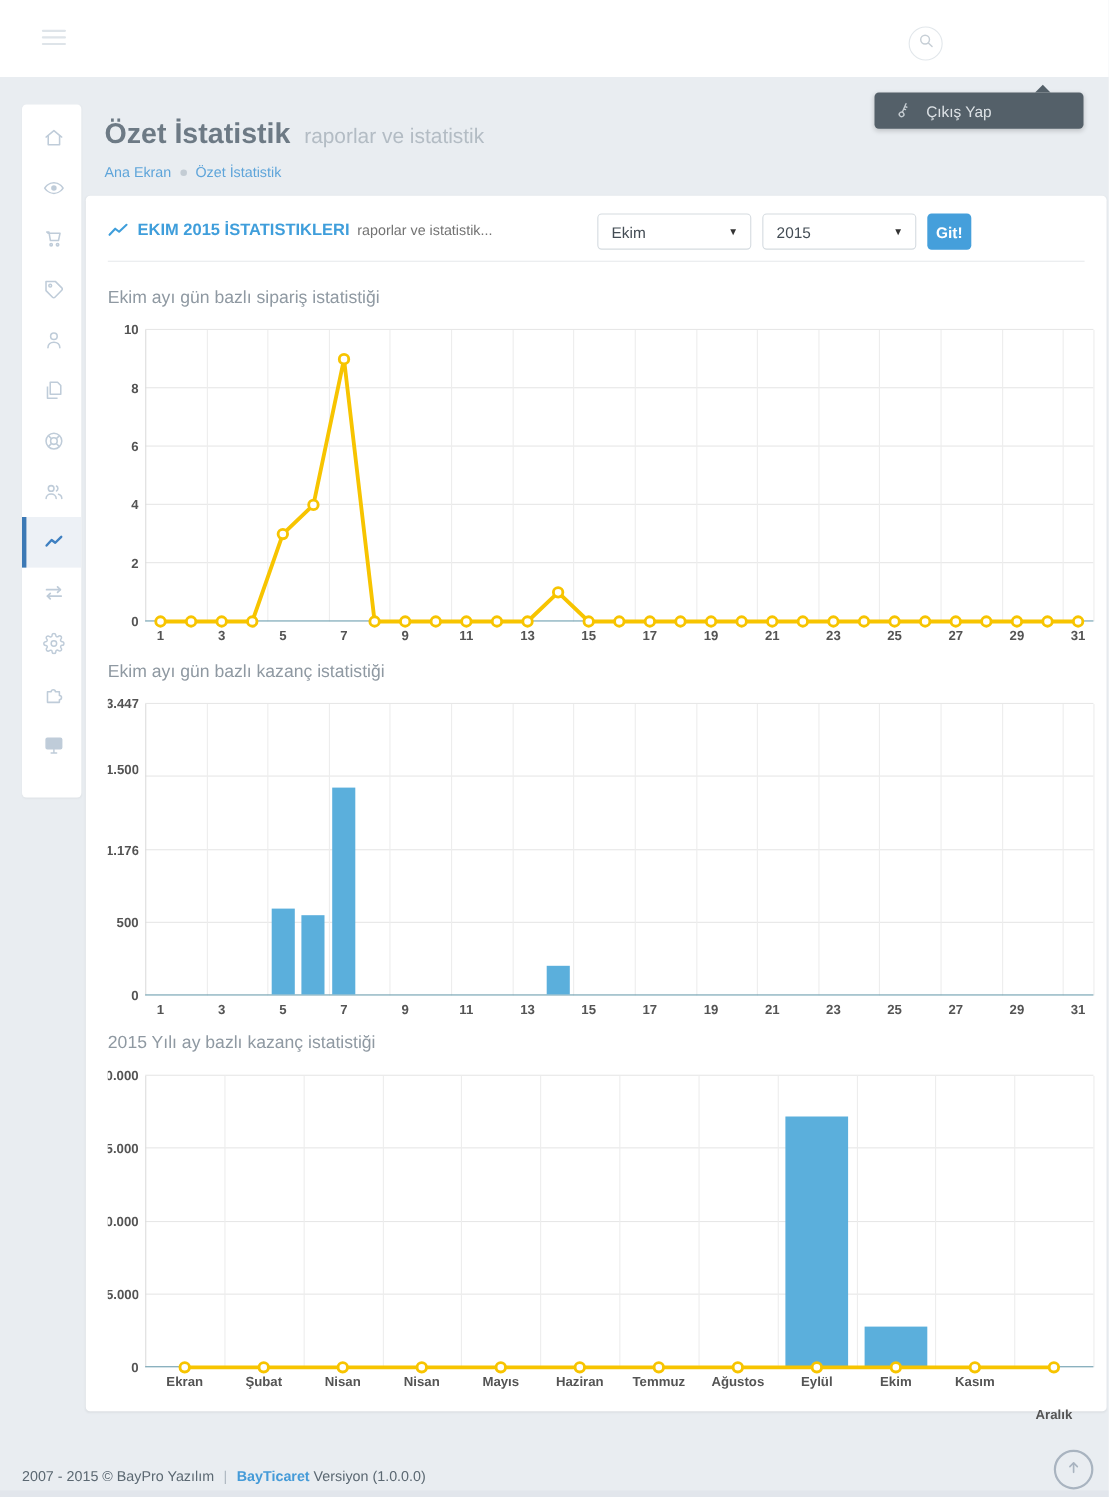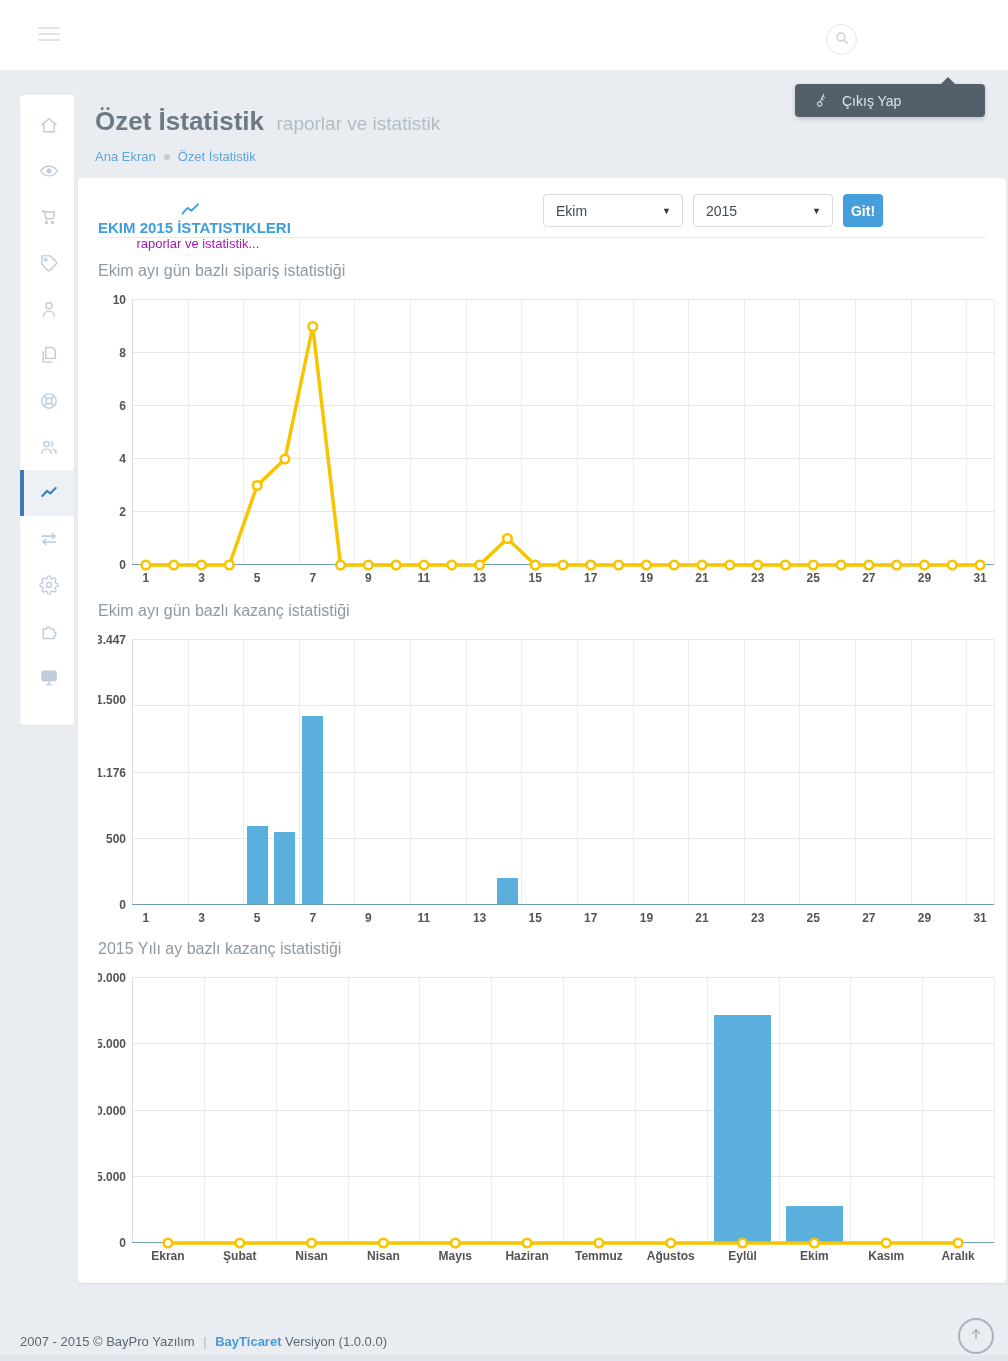--- a/index.html
+++ b/index.html
@@ -52,24 +52,24 @@
     height:46px; display:flex; align-items:center; justify-content:center;
     color:#bfccd9; cursor:pointer; border-left:4px solid transparent; margin-left:-0px;
   }
   .side-item.active { background:#edf1f6; border-left:4px solid #3c79b5; color:#3f80c1; }
   .sicon { display:flex; }
   
   .panel {
     position:absolute; left:78px; top:178px; width:928px; height:1105px;
     background:#fff; border-radius:4px; box-shadow:0 1px 2px rgba(0,0,0,.05);
   }
-  .ph-title { position:absolute; left:20px; top:22px; display:flex; align-items:center;flex-direction:column; }
+  .ph-title { position:absolute; left:20px; top:22px; display:flex; align-items:center; }
   .ph-title .picon { color:#3f9edb; margin-right:8px; display:flex; }
   .ph-main { font-size:15px; font-weight:bold; color:#3f9edb; }
-  .ph-sub { font-size:13px; color:#a21caf; margin-left:7px; }
+  .ph-sub { font-size:13px; color:#737373; margin-left:7px; }
   .select {
     position:absolute; top:16px; height:33px; width:140px; background:#fff;
     border:1px solid #d5dbe0; border-radius:4px; font-size:14px; color:#434c54;
     display:flex; align-items:center; padding:0 12px; cursor:pointer;
   }
   .select .sel-caret { position:absolute; right:11px; font-size:9px; color:#333; }
   .select-month { left:465px; }
   .select-year { left:615px; }
   .go-btn {
     position:absolute; left:765px; top:16px; width:40px; height:33px;
@@ -480,21 +480,21 @@
         <div class="xlab" style="left: 12.5%;">Şubat</div>
         <div class="xlab" style="left: 20.8333%;">Nisan</div>
         <div class="xlab" style="left: 29.1667%;">Nisan</div>
         <div class="xlab" style="left: 37.5%;">Mayıs</div>
         <div class="xlab" style="left: 45.8333%;">Haziran</div>
         <div class="xlab" style="left: 54.1667%;">Temmuz</div>
         <div class="xlab" style="left: 62.5%;">Ağustos</div>
         <div class="xlab" style="left: 70.8333%;">Eylül</div>
         <div class="xlab" style="left: 79.1667%;">Ekim</div>
         <div class="xlab" style="left: 87.5%;">Kasım</div>
-        <div class="xlab" style="left: 95.8333%;">Aralık</div>
+        <div class="xlab" style="left: 95.8333%; margin-top: 30px;">Aralık</div>
       </div>
     </div>
 </div>
 
 <div class="footer-text">
   <span>2007 - 2015 © BayPro Yazılım</span>
   <span class="sep">|</span>
   <a class="fbrand">BayTicaret</a>
   <span> </span>
   <span>Versiyon (1.0.0.0)</span>

